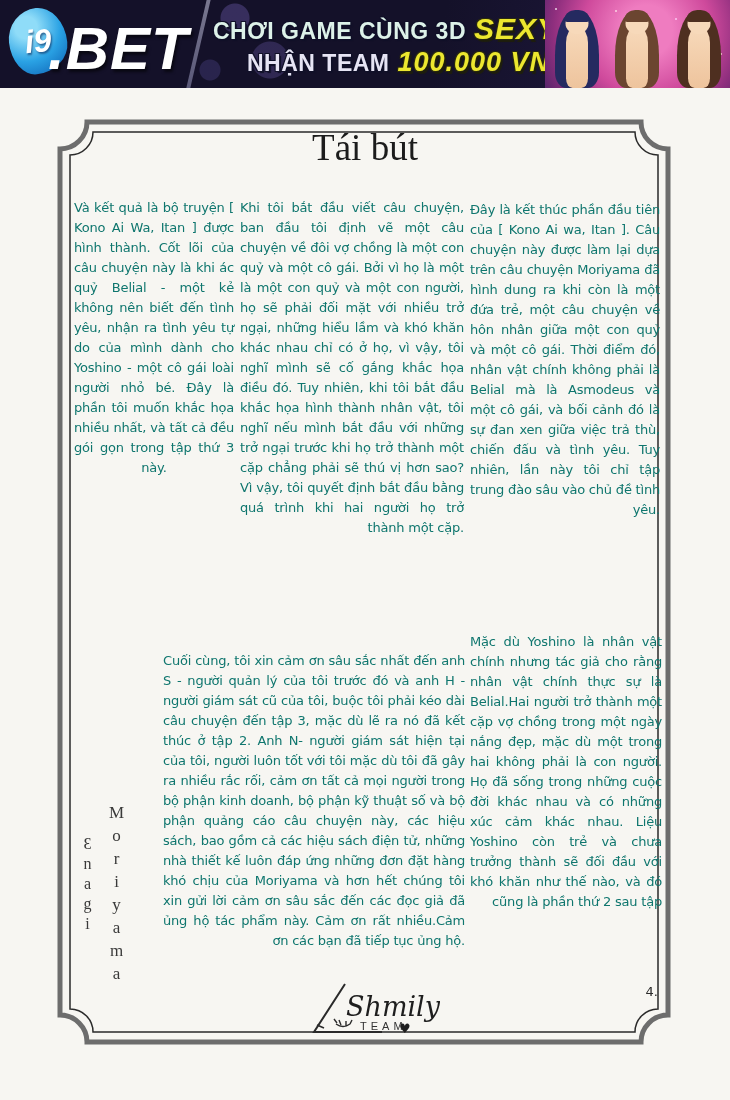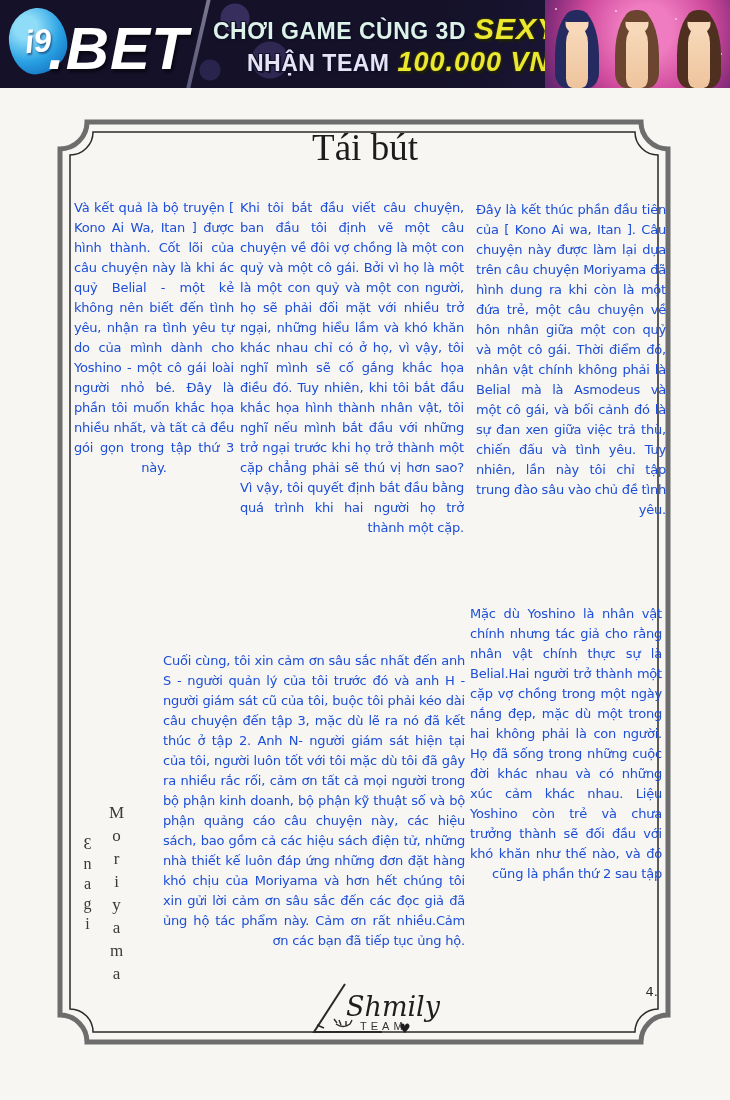--- a/index.html
+++ b/index.html
@@ -84,27 +84,27 @@
     position:absolute; left:0; top:88px; width:730px; height:1012px;
     background:#f7f6f2; color:#262626;
   }
   .frame { position:absolute; left:55px; top:20px; }
   .page-title {
     position:absolute; left:0; right:0; top:38px; margin:0; text-align:center;
     font-family:"Liberation Serif", serif; font-weight:400; font-size:37px; color:#1c1c1c;
   }
   .col {
     position:absolute; text-align:justify; text-align-last:right;
-    font-size:13px; line-height:20px; letter-spacing:-0.2px; color:#1d4ed8;
+    font-size:13px; line-height:20px; letter-spacing:-0.2px; color:#0f766e;
   }
   .col-1 { left:74px;  top:110px; width:160px; text-align-last:center; }
   .col-2 { left:240px; top:110px; width:224px; }
-  .col-3 { left:470px; top:112px; width:190px;margin-left:6px; }
+  .col-3 { left:470px; top:112px; width:190px; }
   .col-mid   { left:163px; top:540px; width:302px;margin-top:23px; }
-  .col-right { left:470px; top:516px; width:192px; }
+  .col-right { left:470px; top:544px; width:192px; }
   .page-number { position:absolute; right:72px; top:896px; font-size:13px; color:#2b2b2b; }
 
   .vnames {
     position:absolute; left:78px; top:715px; height:200px;
     writing-mode:vertical-rl; text-orientation:upright;
     font-family:"Liberation Serif", serif; font-size:17px; color:#3a3a3a;
   }
   .vname { display:block; }
   .vname-family { letter-spacing:4px; margin-left:10px; }
   .vname-given  { letter-spacing:3px; margin-top:32px; font-size:16px; }

